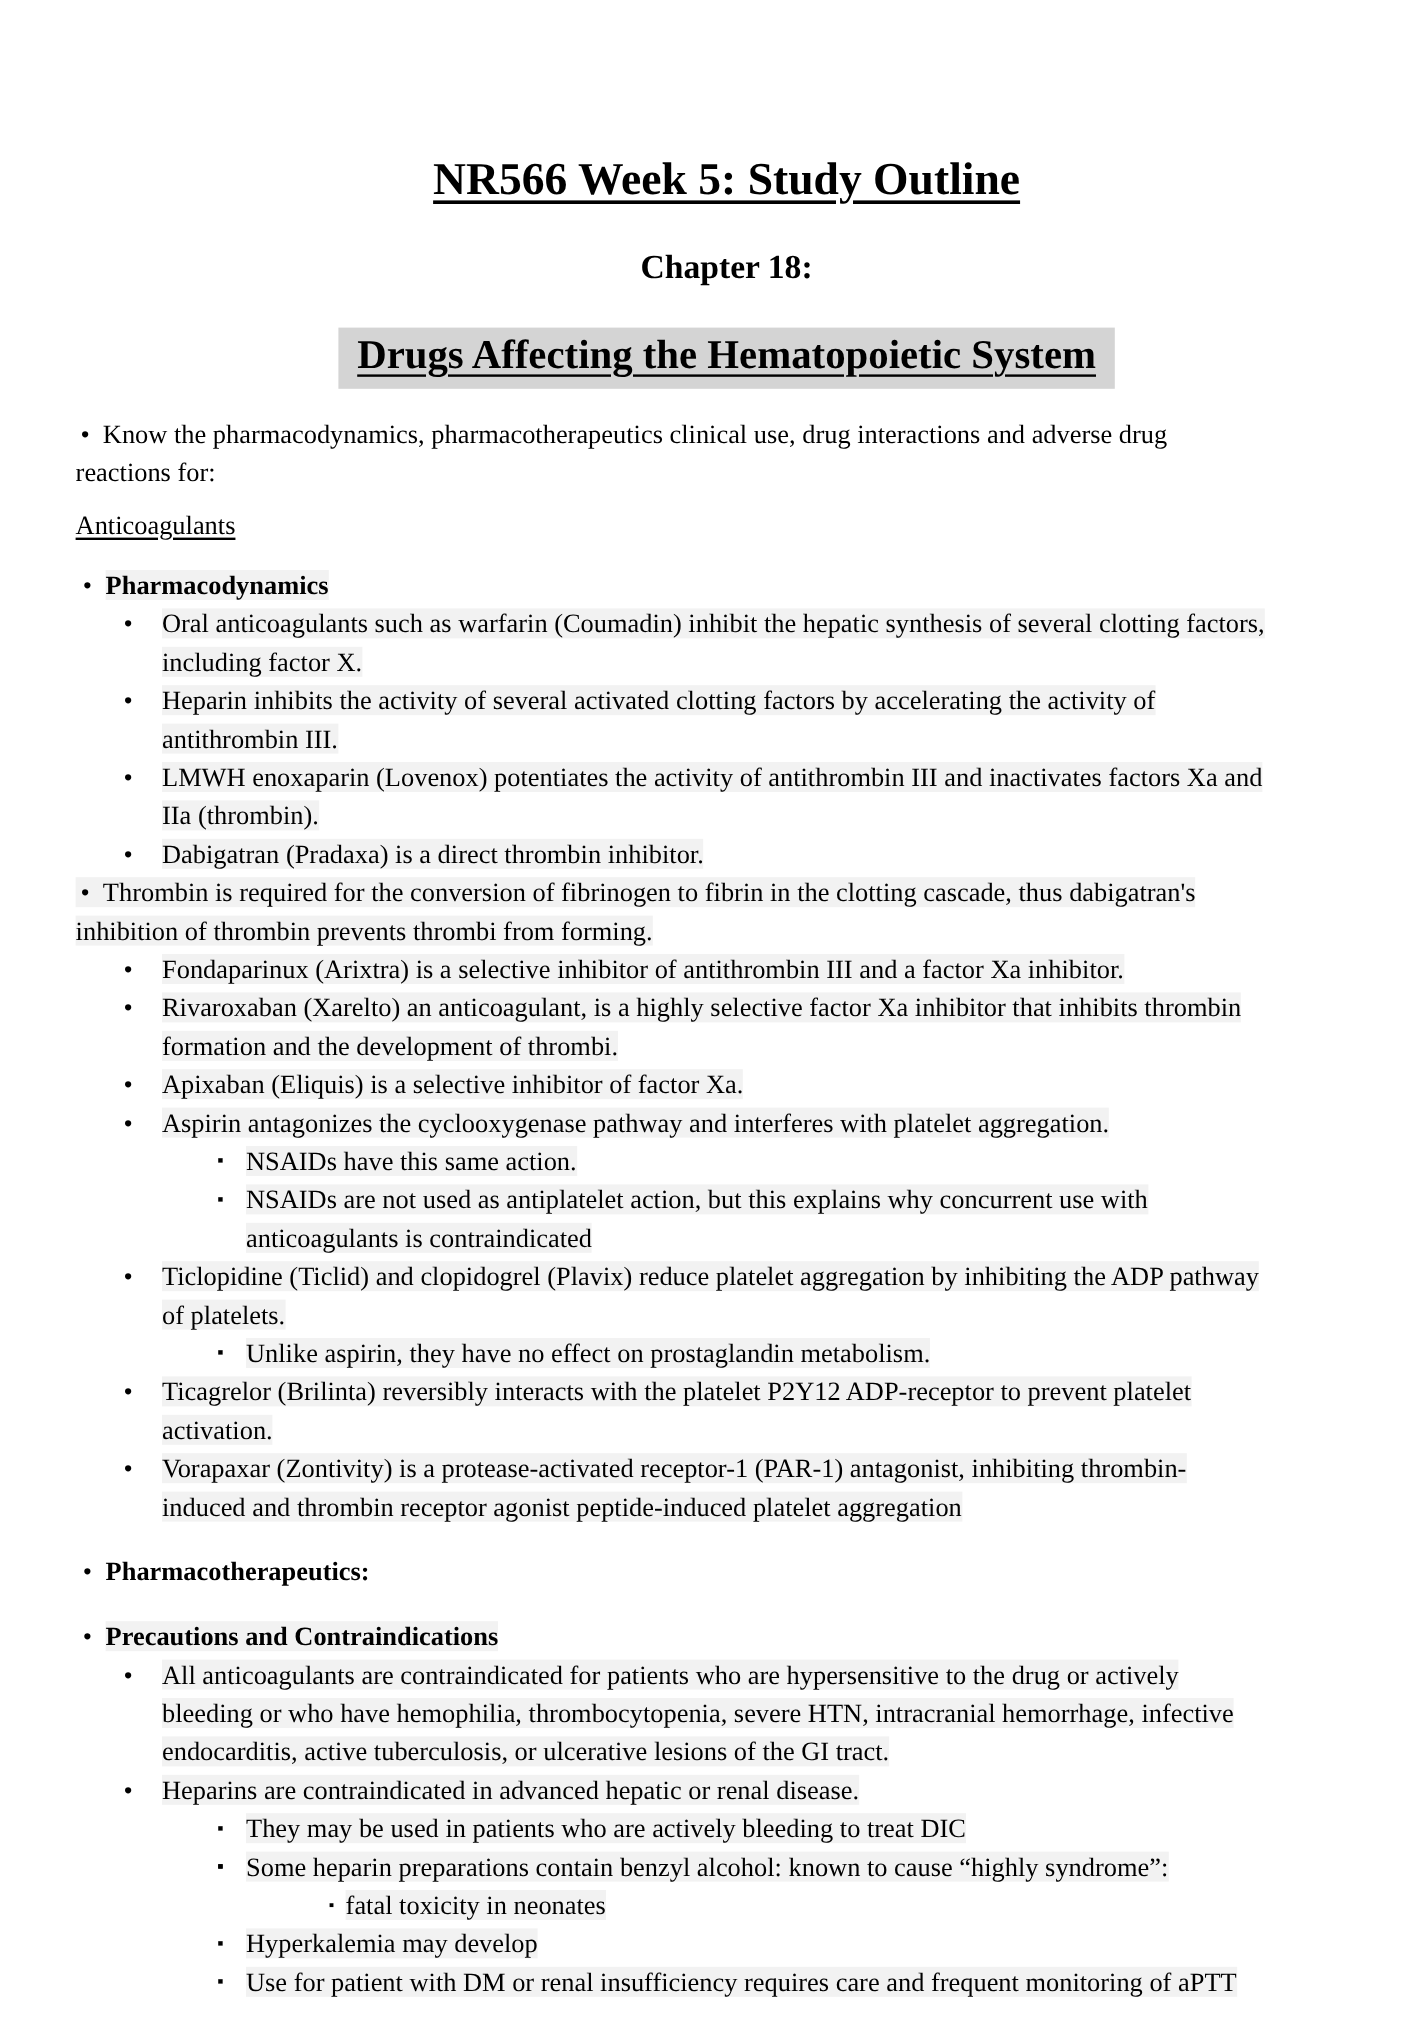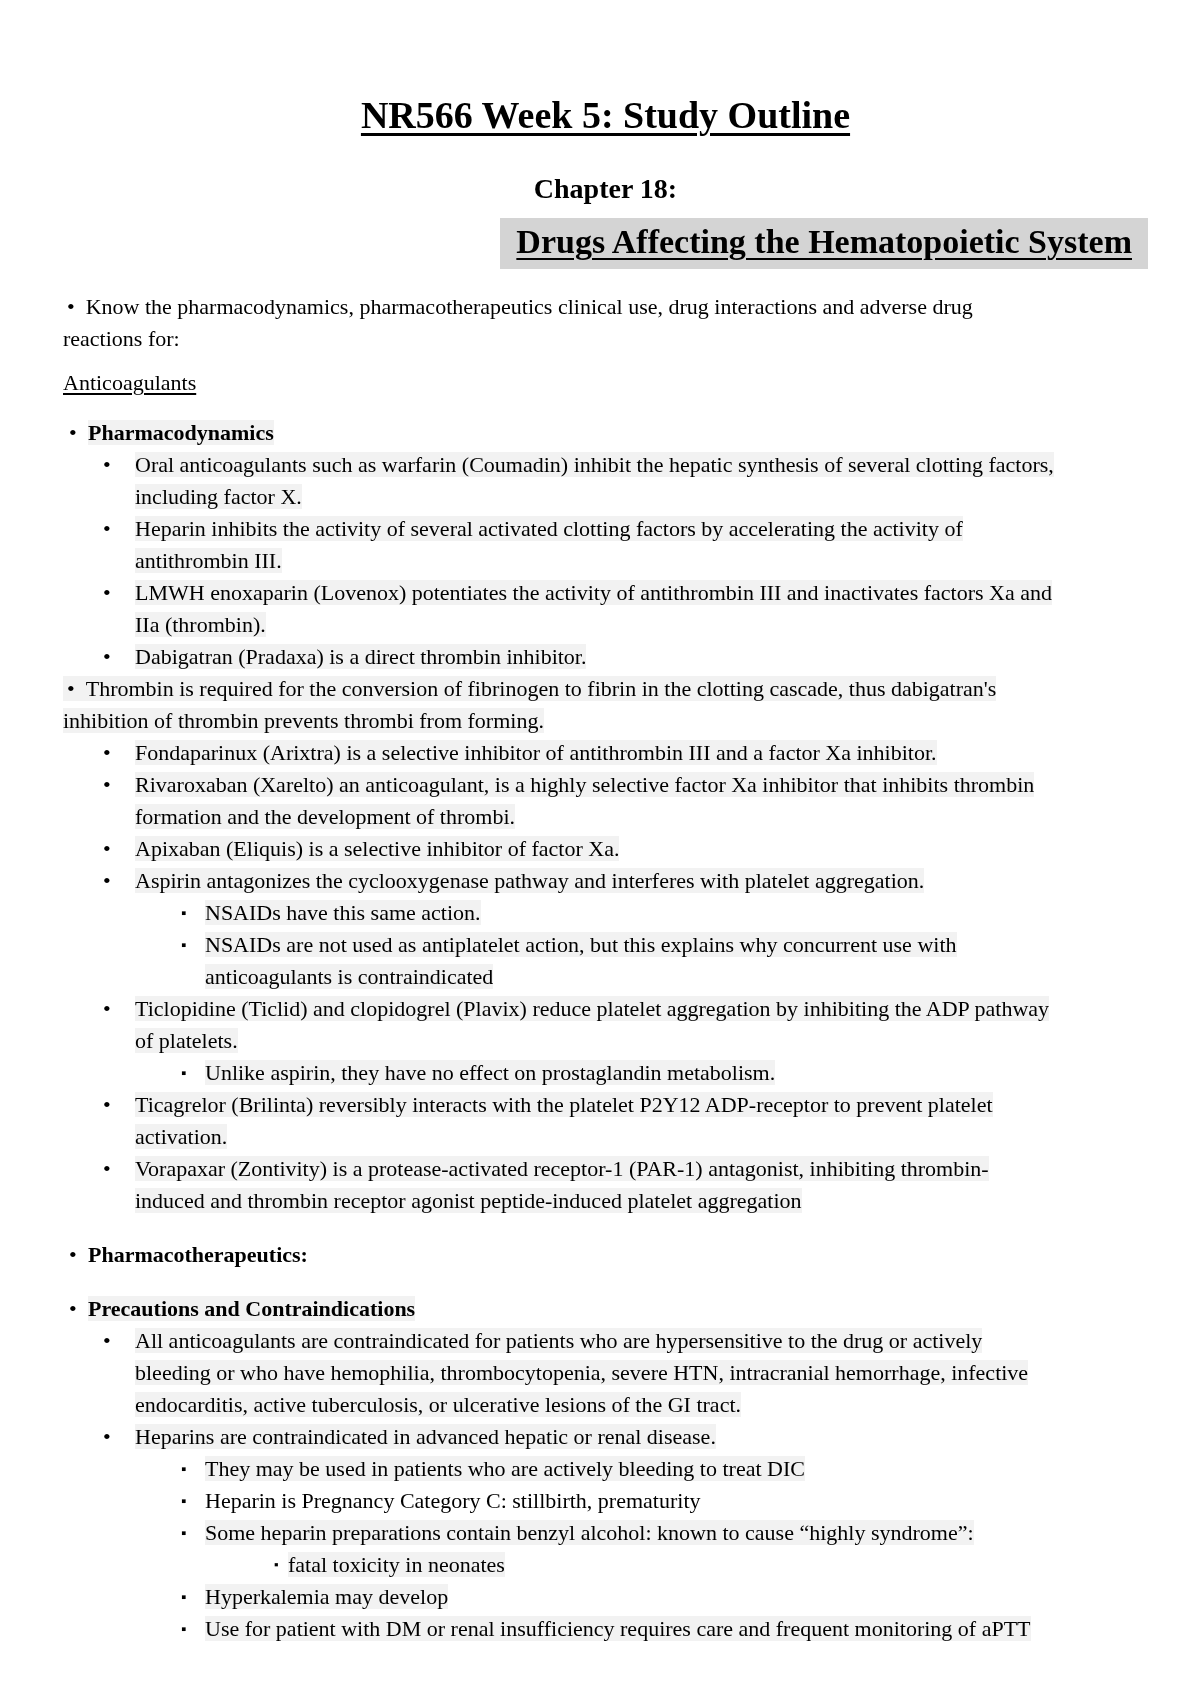--- a/index.html
+++ b/index.html
@@ -17,36 +17,37 @@
     font-size:22px;
     line-height:32px;
     padding:92px 42px 30px 63px;
     overflow:hidden;
   }
   .doc-title{
     text-align:center;
     font-size:38px;
     line-height:46px;
     font-weight:bold;
+    margin-top:35px;
   }
   .u{
     text-decoration:underline;
     text-decoration-thickness:3px;
     text-underline-offset:5px;
   }
   .chapter{
     text-align:center;
     font-size:28px;
     line-height:42px;
     font-weight:bold;
     margin-top:30px;
   }
   .subtitle-row{
-    text-align:right;
-    margin-top:8px;
+    text-align:center;
+    margin-top:28px;
   }
   .subtitle{
     display:inline-block;
     background:var(--title-hl);
     font-size:34px;
     line-height:42px;
     font-weight:bold;
     padding:3px 16px 6px 16px;
   }
   .subtitle .u{text-decoration-thickness:2px;}
@@ -143,21 +144,21 @@
     <div class="li l1 gap"><span class="bullet">•</span><span class="txt bold hl">Precautions and Contraindications</span></div>
 
     <div class="li l2"><span class="bullet">•</span><span class="txt hl">All anticoagulants are contraindicated for patients who are hypersensitive to the drug or actively
 bleeding or who have hemophilia, thrombocytopenia, severe HTN, intracranial hemorrhage, infective
 endocarditis, active tuberculosis, or ulcerative lesions of the GI tract.</span></div>
 
     <div class="li l2"><span class="bullet">•</span><span class="txt hl">Heparins are contraindicated in advanced hepatic or renal disease.</span></div>
 
     <div class="li l3"><span class="bullet">▪</span><span class="txt hl">They may be used in patients who are actively bleeding to treat DIC</span></div>
 
-    <div class="li l3"><span class="bullet">▪</span><span class="txt">Heparin is Pregnancy Category C: stillbirth, prematurity</span></div>
+    <div class="li l3"><span class="bullet">▪</span></div>
 
     <div class="li l3"><span class="bullet">▪</span><span class="txt hl">Some heparin preparations contain benzyl alcohol: known to cause “highly syndrome”:</span></div>
 
     <div class="li l4"><span class="bullet">▪</span><span class="txt hl">fatal toxicity in neonates</span></div>
 
     <div class="li l3"><span class="bullet">▪</span><span class="txt hl">Hyperkalemia may develop</span></div>
 
     <div class="li l3"><span class="bullet">▪</span><span class="txt hl">Use for patient with DM or renal insufficiency requires care and frequent monitoring of aPTT</span></div>
 
   </div>

